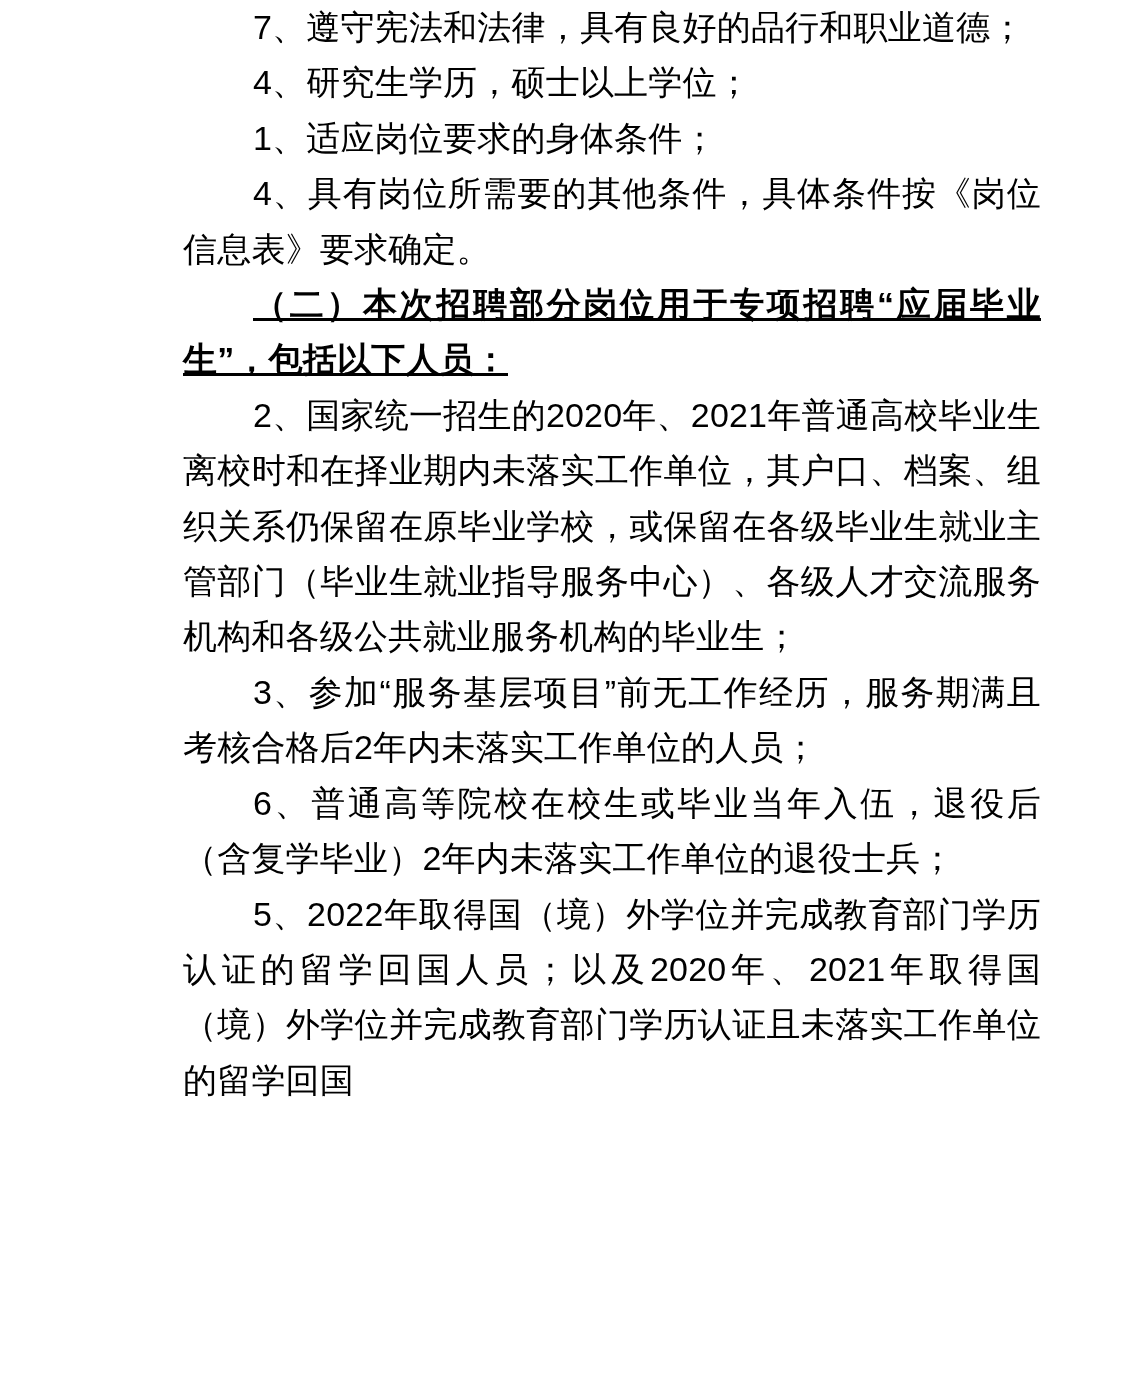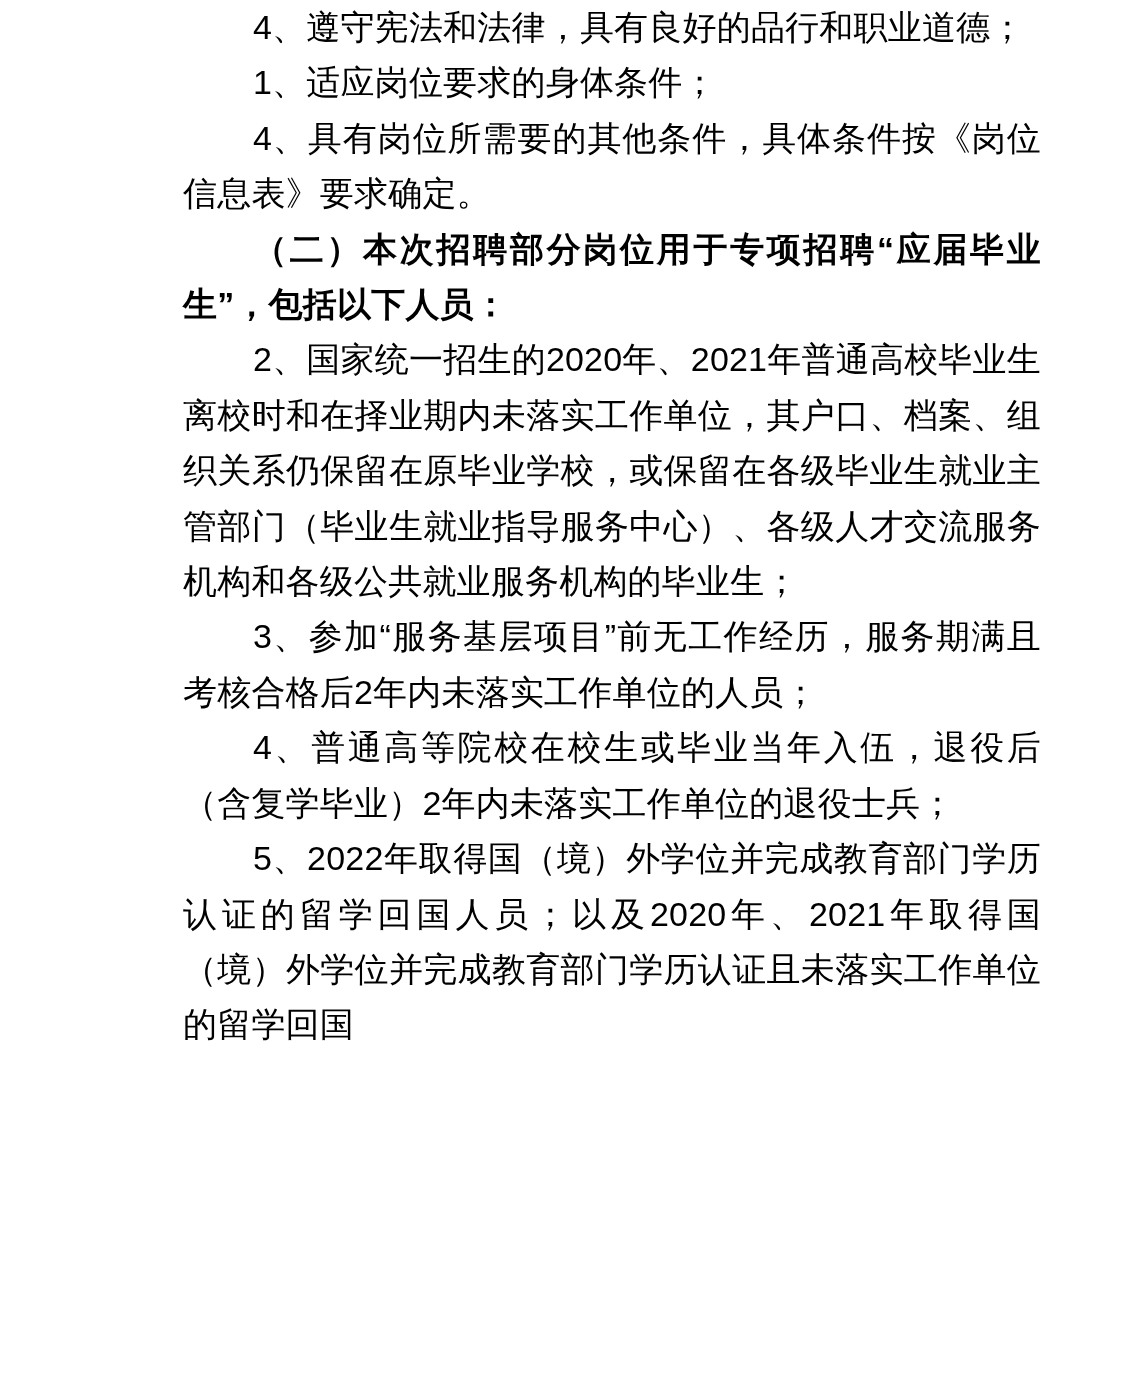--- a/index.html
+++ b/index.html
@@ -33,29 +33,31 @@
     color: #000000;
     text-align: justify;
     text-justify: inter-ideograph;
     text-indent: 70px;
     font-weight: 400;
     letter-spacing: 0.2px;
     word-break: break-all;
   }
   p.para.bold {
     font-weight: 700;
+    text-decoration: underline;
   }
 </style>
 </head>
 <body>
 
 <div class="page">
   <div class="content">
-      <p class="para">4、遵守宪法和法律，具有良好的品行和职业道德；</p>
+      <p class="para">7、遵守宪法和法律，具有良好的品行和职业道德；</p>
+      <p class="para">4、研究生学历，硕士以上学位；</p>
       <p class="para">1、适应岗位要求的身体条件；</p>
       <p class="para">4、具有岗位所需要的其他条件，具体条件按《岗位信息表》要求确定。</p>
       <p class="para bold">（二）本次招聘部分岗位用于专项招聘“应届毕业生”，包括以下人员：</p>
       <p class="para">2、国家统一招生的2020年、2021年普通高校毕业生离校时和在择业期内未落实工作单位，其户口、档案、组织关系仍保留在原毕业学校，或保留在各级毕业生就业主管部门（毕业生就业指导服务中心）、各级人才交流服务机构和各级公共就业服务机构的毕业生；</p>
       <p class="para">3、参加“服务基层项目”前无工作经历，服务期满且考核合格后2年内未落实工作单位的人员；</p>
-      <p class="para">4、普通高等院校在校生或毕业当年入伍，退役后（含复学毕业）2年内未落实工作单位的退役士兵；</p>
+      <p class="para">6、普通高等院校在校生或毕业当年入伍，退役后（含复学毕业）2年内未落实工作单位的退役士兵；</p>
       <p class="para">5、2022年取得国（境）外学位并完成教育部门学历认证的留学回国人员；以及2020年、2021年取得国（境）外学位并完成教育部门学历认证且未落实工作单位的留学回国</p>
     </div>
 </div>
 
 </body></html>

